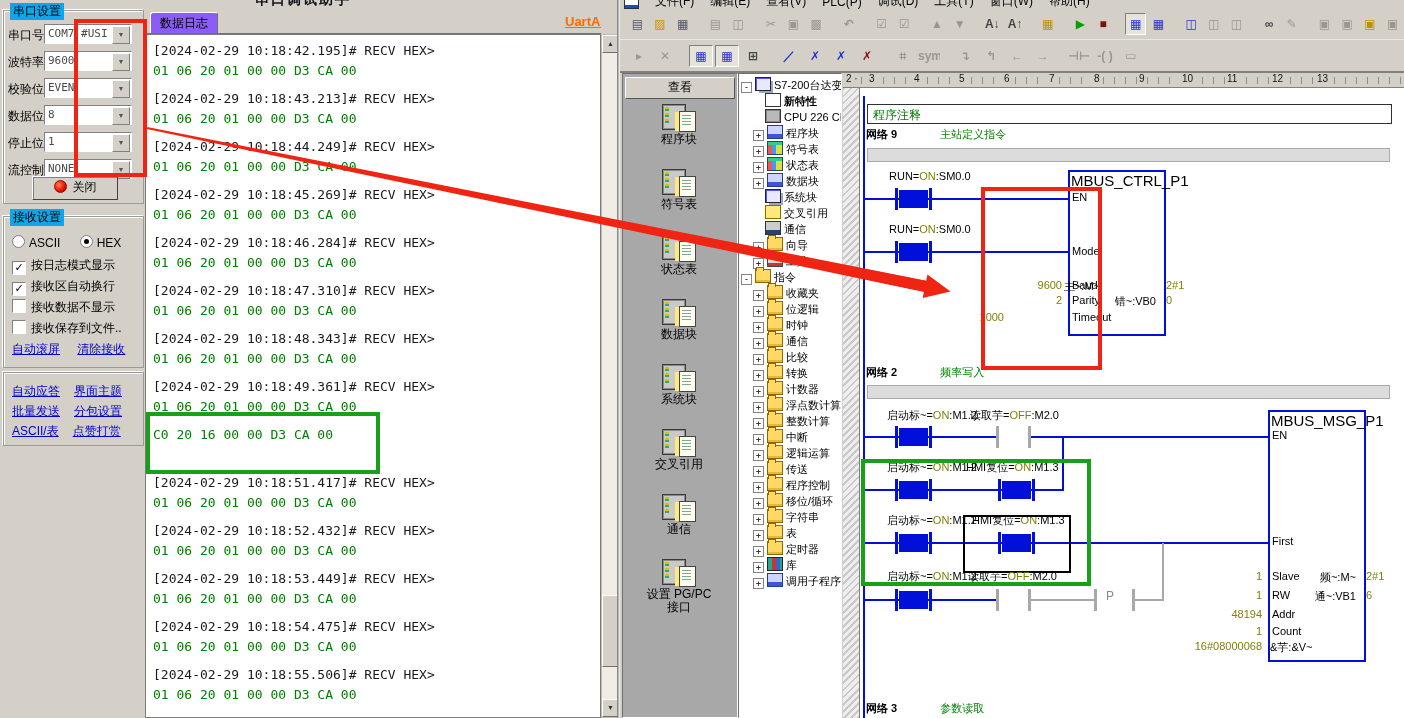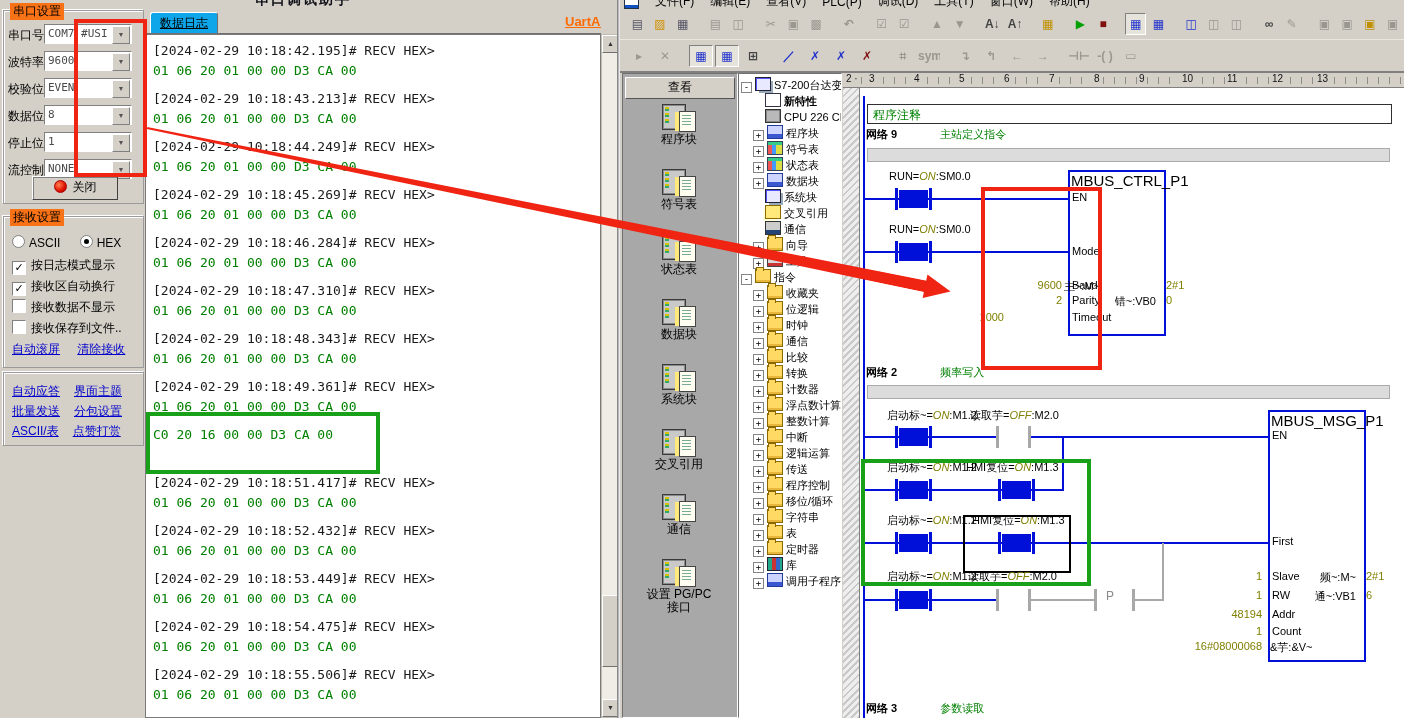--- a/index.html
+++ b/index.html
@@ -4,41 +4,41 @@
 <style>
   html,body{margin:0;padding:0;background:#888;}
   #app{position:relative;width:1404px;height:718px;overflow:hidden;
        font-family:"Liberation Sans","DejaVu Sans",sans-serif;font-size:12px;color:#000;
        background:#d4d0c8;}
   
   .lwin{position:absolute;left:0;top:0;width:618px;height:718px;background:#d4d0c8;}
   .title-sliver{position:absolute;left:255px;top:0;width:340px;height:8px;overflow:hidden;}
   .title-sliver span{display:block;margin-top:-9px;font-weight:bold;font-size:14px;color:#101018;letter-spacing:2px;}
   .grp{position:absolute;border:1px solid #9a9a9a;box-shadow:1px 1px 0 #fff inset, -1px -1px 0 #fff;background:#d4d0c8;}
-  .grp-lbl{position:absolute;top:-8px;left:6px;background:#f97316;padding:0 3px;font-size:12px;}
+  .grp-lbl{position:absolute;top:-8px;left:6px;background:#0ea5e9;padding:0 3px;font-size:12px;}
   .frow{position:absolute;left:8px;white-space:nowrap;}
   .combo{position:absolute;left:44px;width:88px;height:20px;background:#fff;
          border:1px solid;border-color:#808080 #fff #fff #808080;box-sizing:border-box;}
   .combo .cval{position:absolute;left:3px;top:2px;font-family:"DejaVu Sans Mono",monospace;font-size:11px;color:#4a4a4a;white-space:nowrap;overflow:hidden;width:64px;}
   .combo .carr{position:absolute;right:1px;top:1px;width:16px;height:16px;background:#d4d0c8;
          border:1px solid;border-color:#fff #808080 #808080 #fff;font-size:7px;color:#555;text-align:center;line-height:15px;}
   .btn3d{position:absolute;background:#d4d0c8;border:1px solid;border-color:#fff #404040 #404040 #fff;
          box-shadow:1px 1px 0 #808080 inset;text-align:center;}
   .led{display:inline-block;width:11px;height:11px;border-radius:50%;
        background:radial-gradient(circle at 35% 35%, #ff8050, #e01000 60%, #900);border:1px solid #a00;vertical-align:-2px;margin-right:6px;}
   .chk{display:inline-block;width:12px;height:12px;background:#fff;border:1px solid;border-color:#808080 #fff #fff #808080;
        vertical-align:-2px;margin-right:5px;text-align:center;line-height:11px;font-size:11px;color:#000;}
   .rad{display:inline-block;width:11px;height:11px;border-radius:50%;background:#fff;border:1px solid #808080;
        vertical-align:-1px;margin-right:4px;position:relative;}
   .rad.on:after{content:"";position:absolute;left:3px;top:3px;width:5px;height:5px;border-radius:50%;background:#000;}
   .lnk{color:#0000cc;text-decoration:underline;cursor:pointer;white-space:nowrap;}
   
   .tabbar{position:absolute;left:145px;top:10px;width:456px;height:24px;}
-  .tab{position:absolute;left:5px;top:2px;width:66px;height:22px;background:#0ea5e9;
-       border:1px solid;border-color:#fff #707070 #d4d0c8 #fff;border-radius:3px 3px 0 0;text-align:center;line-height:21px;text-decoration:underline;}
+  .tab{position:absolute;left:5px;top:2px;width:66px;height:22px;background:#8b5cf6;
+       border:1px solid;border-color:#fff #707070 #d4d0c8 #fff;border-radius:3px 3px 0 0;text-align:center;line-height:21px;}
   .tabline{position:absolute;left:0;bottom:0;width:456px;height:1px;background:#707070;}
   .brand{position:absolute;left:420px;top:4px;width:36px;overflow:hidden;color:#ff6a00;font-weight:bold;font-size:13px;text-decoration:underline;white-space:nowrap;}
   .logbox{position:absolute;left:145px;top:34px;width:456px;height:684px;background:#fff;
           border:1px solid #7a7a7a;box-sizing:border-box;overflow:hidden;padding:6px 0 0 7px;
           font-family:"DejaVu Sans Mono",monospace;font-size:13px;}
   .lentry{height:48px;}
   .lentry .l1{height:20px;line-height:20px;color:#1a1a1a;white-space:nowrap;}
   .lentry .l2{height:20px;line-height:20px;color:#008000;white-space:nowrap;}
   
   .sbar{position:absolute;left:601px;top:34px;width:17px;height:684px;background:#efede6;border:1px solid #c0bdb3;box-sizing:border-box;}
@@ -114,21 +114,21 @@
   .netcm{color:#008000;}
   .graybar{position:absolute;left:867px;width:523px;height:14px;background:#dcdcdc;border:1px solid #aaa;box-sizing:border-box;}
   .wire{position:absolute;height:2px;background:#0010d8;}
   .gwire{position:absolute;height:2px;background:#a8a8a8;}
   .vwire{position:absolute;width:2px;background:#0010d8;}
   .gvwire{position:absolute;width:2px;background:#a8a8a8;}
   .cbar{position:absolute;width:3px;height:22px;background:#0010d8;}
   .cbar.g{background:#a8a8a8;}
   .csq{position:absolute;width:29px;height:18px;background:#0010d8;}
   .lbl{position:absolute;font-size:11px;white-space:nowrap;color:#000;}
-  .on{color:#7f7f00;font-style:italic;}
+  .on{color:#7f7f00;}
   .val{position:absolute;font-size:11px;color:#7f7f00;white-space:nowrap;}
   .val.r{text-align:right;}
   .blok{position:absolute;border:2px solid #0010d8;background:#fff;}
   .pin{position:absolute;font-size:11px;color:#000;white-space:nowrap;}
   .btitle{position:absolute;font-size:15px;color:#000;white-space:nowrap;}
   .selbox{position:absolute;border:2px solid #000;}
   .ptxt{position:absolute;font-size:12px;color:#8a8a8a;}
   
   .anno-red{position:absolute;border:4px solid #f02413;z-index:50;}
   .anno-green{position:absolute;border:4px solid #18a018;z-index:50;}

